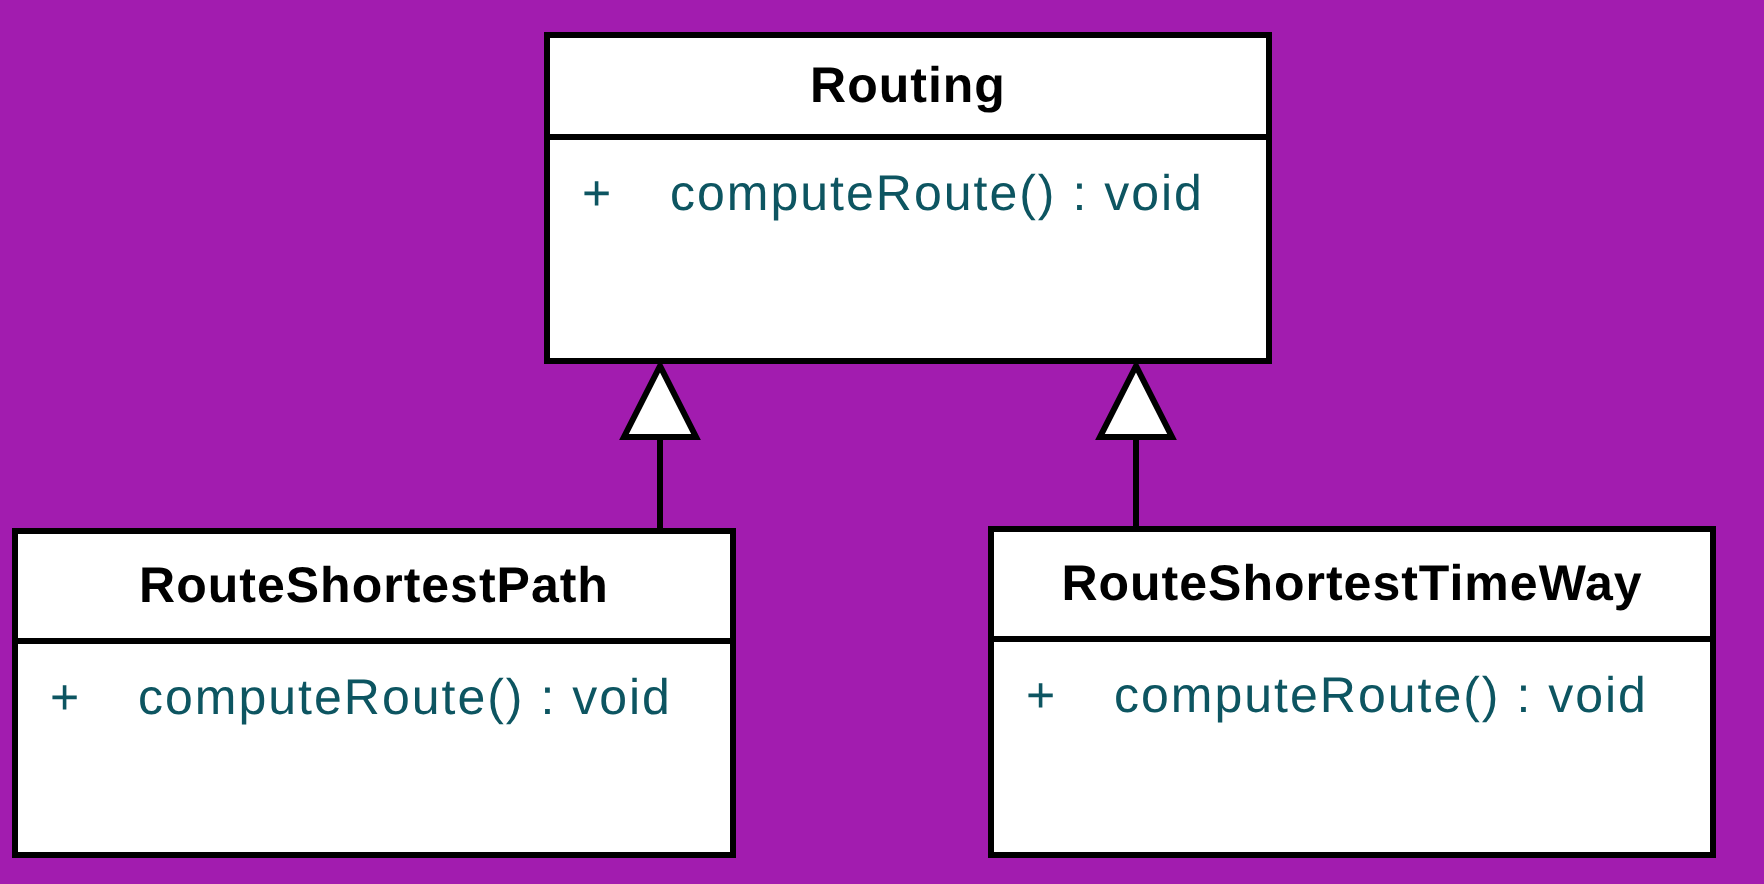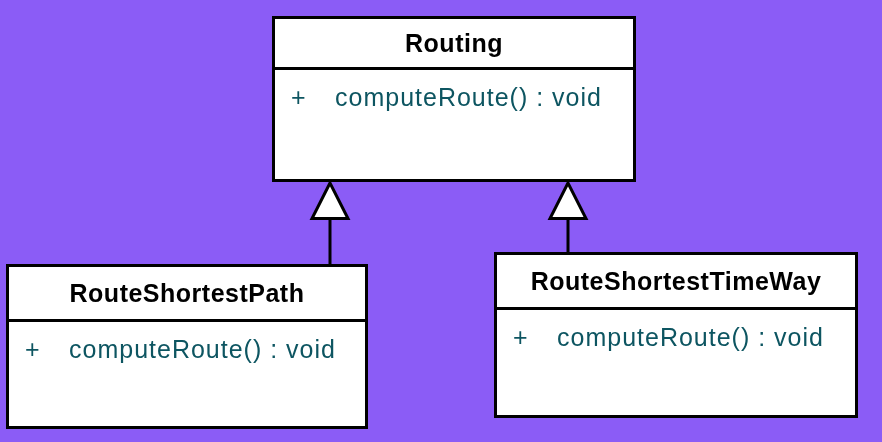--- a/index.html
+++ b/index.html
@@ -4,41 +4,41 @@
 <style>
   html, body {
     margin: 0;
     padding: 0;
     background: #ffffff;
   }
   .canvas {
     position: relative;
     width: 882px;
     height: 442px;
-    background: #8b5cf6;
+    background: #a21caf;
     font-family: "Liberation Sans", sans-serif;
     overflow: hidden;
     text-decoration: underline;
   }
   .connector-layer {
     position: absolute;
     left: 0;
     top: 0;
     width: 882px;
     height: 442px;
   }
   .class-box {
     position: absolute;
     background: #ffffff;
     border: 3px solid #000000;
     box-sizing: border-box;
   }
   .box-routing { left: 272px; top: 16px;  width: 364px; height: 166px; }
   .box-left    { left: 6px;  top: 264px; width: 362px; height: 165px; }
-  .box-right   { left: 494px; top: 252px; width: 364px; height: 166px; }
+  .box-right   { left: 494px; top: 263px; width: 364px; height: 166px; }
 
   .class-title {
     display: flex;
     align-items: center;
     justify-content: center;
     border-bottom: 3px solid #000000;
     font-weight: bold;
     font-size: 25px;
     letter-spacing: 0.5px;
     color: #000000;

